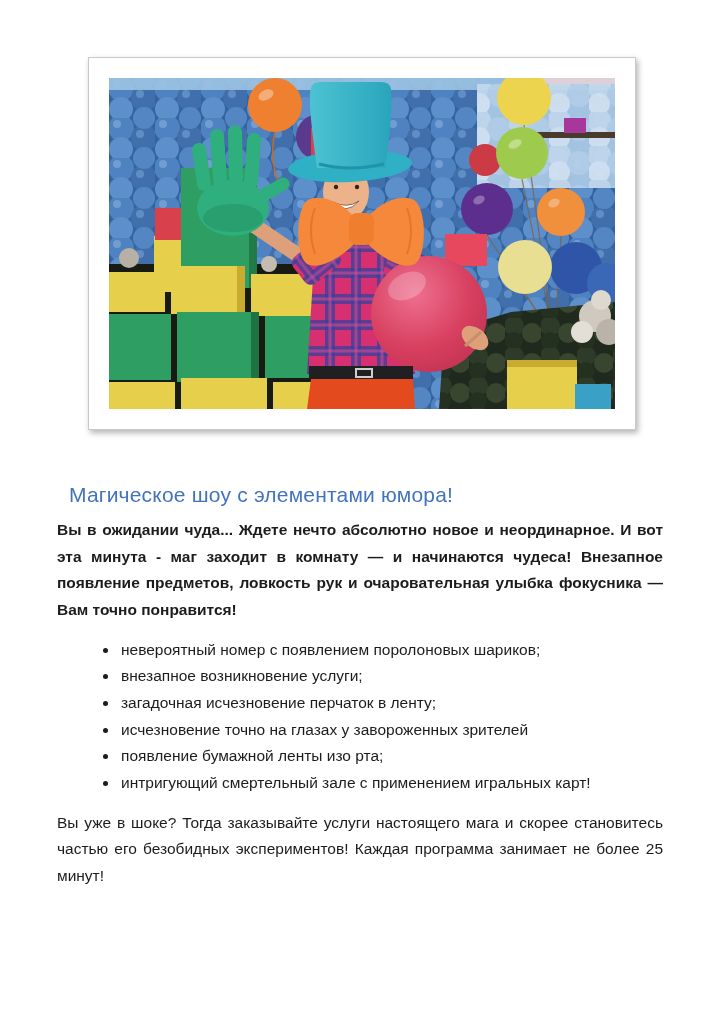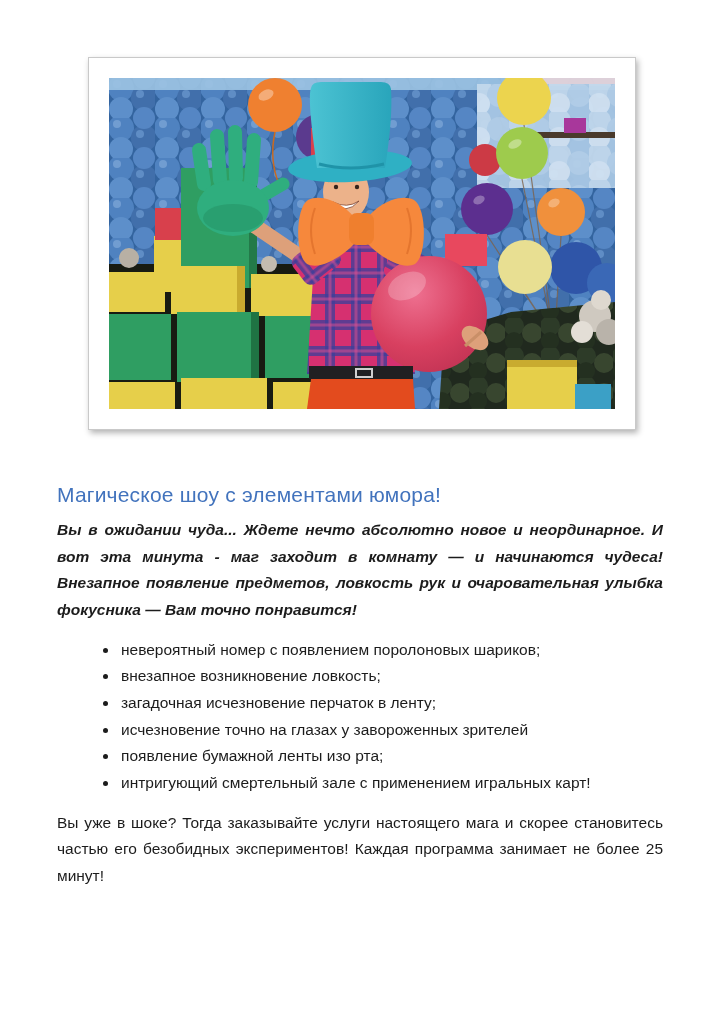--- a/index.html
+++ b/index.html
@@ -8,26 +8,26 @@
     font-family:"Liberation Sans","DejaVu Sans",sans-serif;color:#1c1c1c;
   }
   .page{box-sizing:border-box;width:720px;padding:57px 57px 0 57px;}
   .photo-frame{
     margin-left:31px;width:506px;background:#ffffff;
     border:1px solid #c9c9c9;padding:20px;
     box-shadow:2px 3px 6px rgba(0,0,0,0.30);
   }
   svg.photo{display:block;width:506px;height:331px;}
   h1.doc-heading{
-    margin:53px 0 10px;font-size:21px;font-weight:400;
+    margin:53px 12px 10px;font-size:21px;font-weight:400;
     color:#4273bd;letter-spacing:.2px;line-height:1.15;
   }
   p{margin:0 0 13px;font-size:15.5px;line-height:1.72;}
   .justify{text-align:justify;}
-  .bi{font-weight:700;font-style:italic;}
+  .bi{font-weight:700;}
   ul.program{margin:0 0 13px;padding-left:62px;}
   ul.program li{font-size:15.5px;line-height:1.72;padding-left:2px;}
 </style>
 </head>
 <body>
 
 <div class="page">
 
   <div class="photo-frame">
     <svg class="photo" viewBox="0 0 506 331" xmlns="http://www.w3.org/2000/svg">
@@ -213,21 +213,21 @@
 
   <h1 class="doc-heading">Магическое шоу с элементами юмора!</h1>
 
   <p class="bi justify">Вы в ожидании чуда... Ждете нечто абсолютно новое и неординарное. И вот эта минута - маг заходит в комнату — и начинаются чудеса! Внезапное появление предметов, ловкость рук и очаровательная улыбка фокусника — Вам точно понравится!</p>
 
 
 
 
   <ul class="program">
     <li>невероятный номер с появлением поролоновых шариков;</li>
-    <li>внезапное возникновение ловкость;</li>
+    <li>внезапное возникновение услуги;</li>
     <li>загадочная исчезновение перчаток в ленту;</li>
     <li>исчезновение точно на глазах у завороженных зрителей</li>
     <li>появление бумажной ленты изо рта;</li>
     <li>интригующий смертельный зале с применением игральных карт!</li>
   </ul>
 
   <p class="justify">Вы уже в шоке? Тогда заказывайте услуги настоящего мага и скорее становитесь частью его безобидных экспериментов! Каждая программа занимает не более 25 минут!</p>
 
 </div>
 

